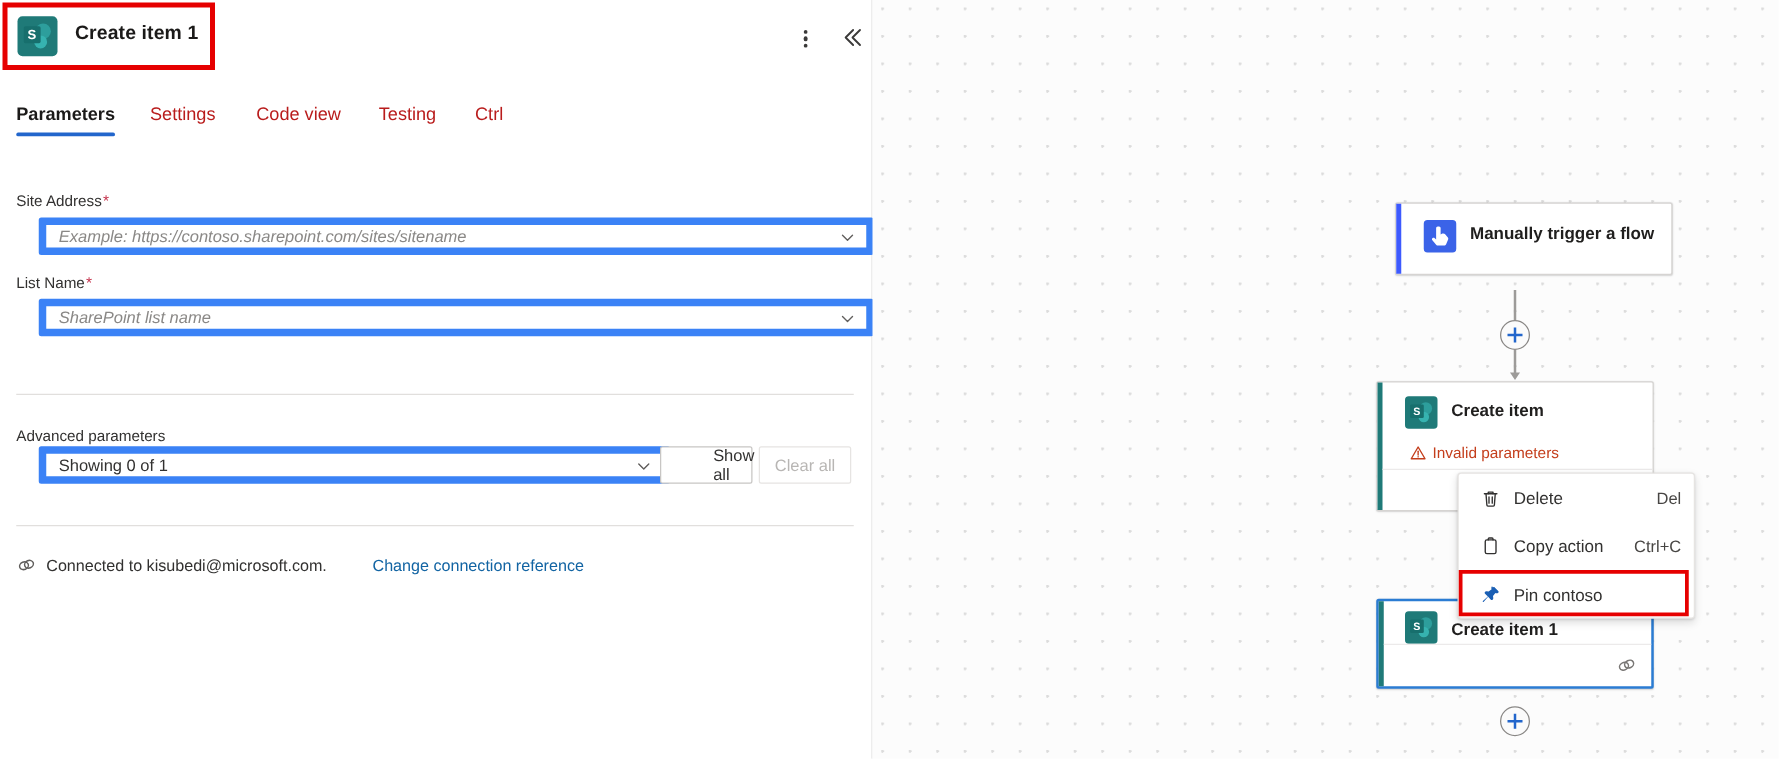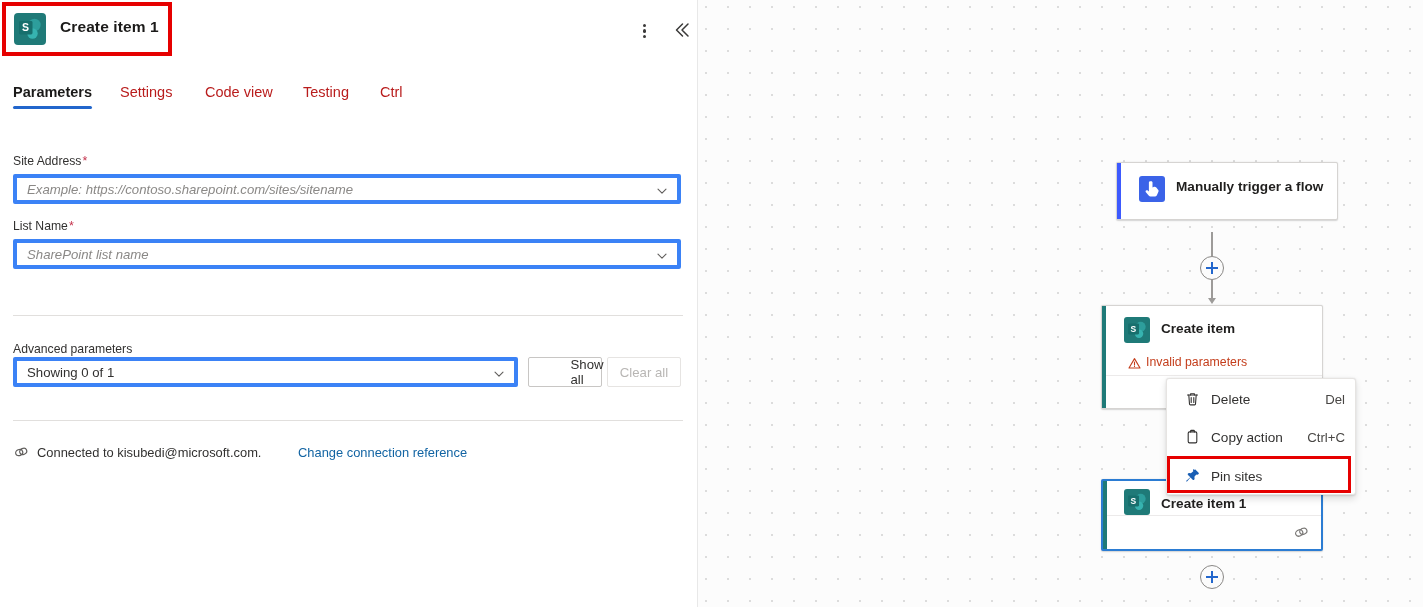--- a/index.html
+++ b/index.html
@@ -73,22 +73,23 @@
     height: 3px; background: #2266cc; border-radius: 2px;
   }
 
   
   .field-label {
     position: absolute; font-size: 12.2px; color: #323130; white-space: nowrap;
   }
   .req { color: #c4314b; font-size: 12.5px; padding-left: 1px; }
   .combo {
     position: absolute; height: 30px;
-    border: 4px solid #3b82f6; border-radius: 2px; background: #ffffff;
+    border: 6px solid #3b82f6; border-radius: 2px; background: #ffffff;
     cursor: text;
+    margin-left: 18px;
   }
   .combo .ph {
     position: absolute; left: 10px; top: 50%; transform: translateY(-50%);
     font-size: 13.2px; color: #8a8886; font-style: italic;
     white-space: nowrap; overflow: hidden;
   }
   .combo .val {
     position: absolute; left: 10px; top: 50%; transform: translateY(-50%);
     font-size: 13.2px; color: #323130; white-space: nowrap;
   }
@@ -393,20 +394,20 @@
         <span class="mi-label">Copy action</span>
         <span class="mi-kbd">Ctrl+C</span>
       </div>
 
       <div class="mi" style="top:78px;">
         <span class="mi-icon">
           <svg viewBox="0 0 17 17" xmlns="http://www.w3.org/2000/svg">
             <path d="M10.4 2.4c.4-.4 1.0-.4 1.4 0l2.8 2.8c.4.4.4 1.0 0 1.4-.6.6-1.6.7-2.3.3l-1.9 2.4.2 1.6c.1.6-.2 1.2-.7 1.5-.4.2-.9.1-1.2-.2L6.5 9.9 3.0 13.9c-.2.2-.5.2-.7 0-.2-.2-.2-.5 0-.7l4.0-3.5-2.3-2.3c-.3-.3-.4-.8-.2-1.2.3-.5.9-.8 1.5-.7l1.6.2 2.4-1.9c-.4-.7-.3-1.7.3-2.3z" fill="#1a5fb4"></path>
           </svg>
         </span>
-        <span class="mi-label">Pin sites</span>
+        <span class="mi-label">Pin contoso</span>
         <span class="mi-kbd"></span>
       </div>
     </div>
 
     <div id="pin-highlight"></div>
   </div>
 </div>
 
 </body></html>

